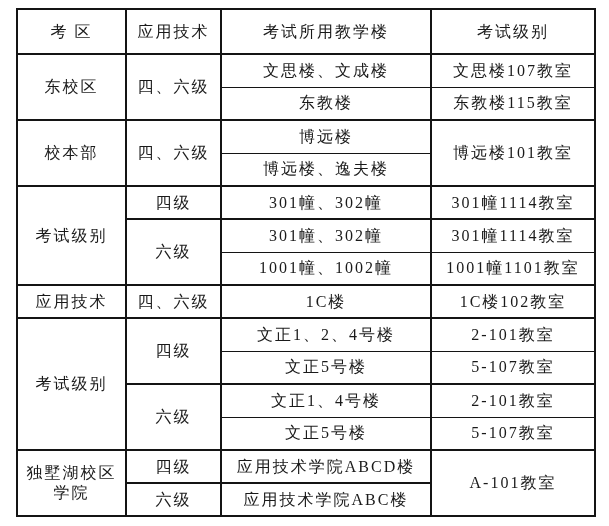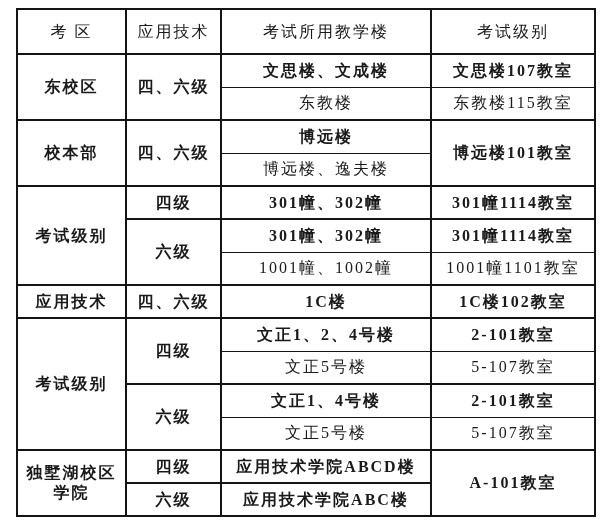--- a/index.html
+++ b/index.html
@@ -47,21 +47,20 @@
   }
   table.exam-table thead th {
     border-top-width: 2px;
     border-bottom-width: 2px;
   }
   table.exam-table tbody tr {
     height: 33px;
   }
   table.exam-table tbody tr.section-start td {
     border-top-width: 2px;
-    font-weight: bold;
   }
 </style>
 </head>
 <body>
 
 <div class="page">
   <table class="exam-table">
     <colgroup>
       <col style="width:109px">
       <col style="width:95px">

